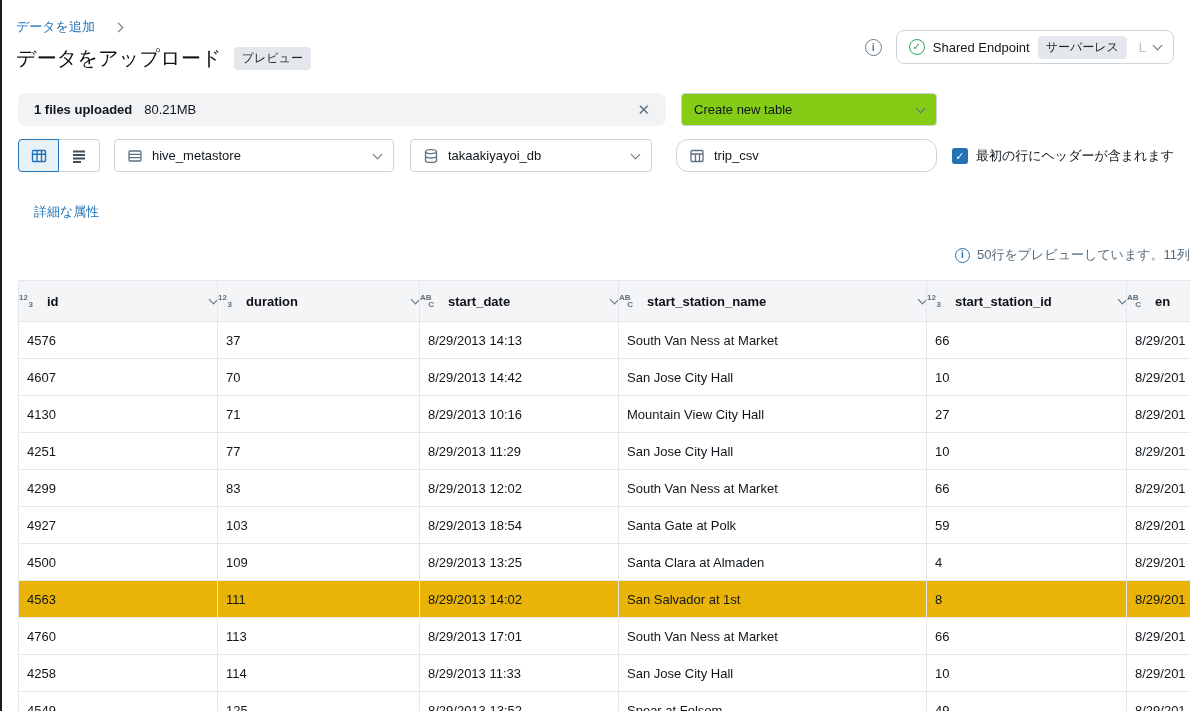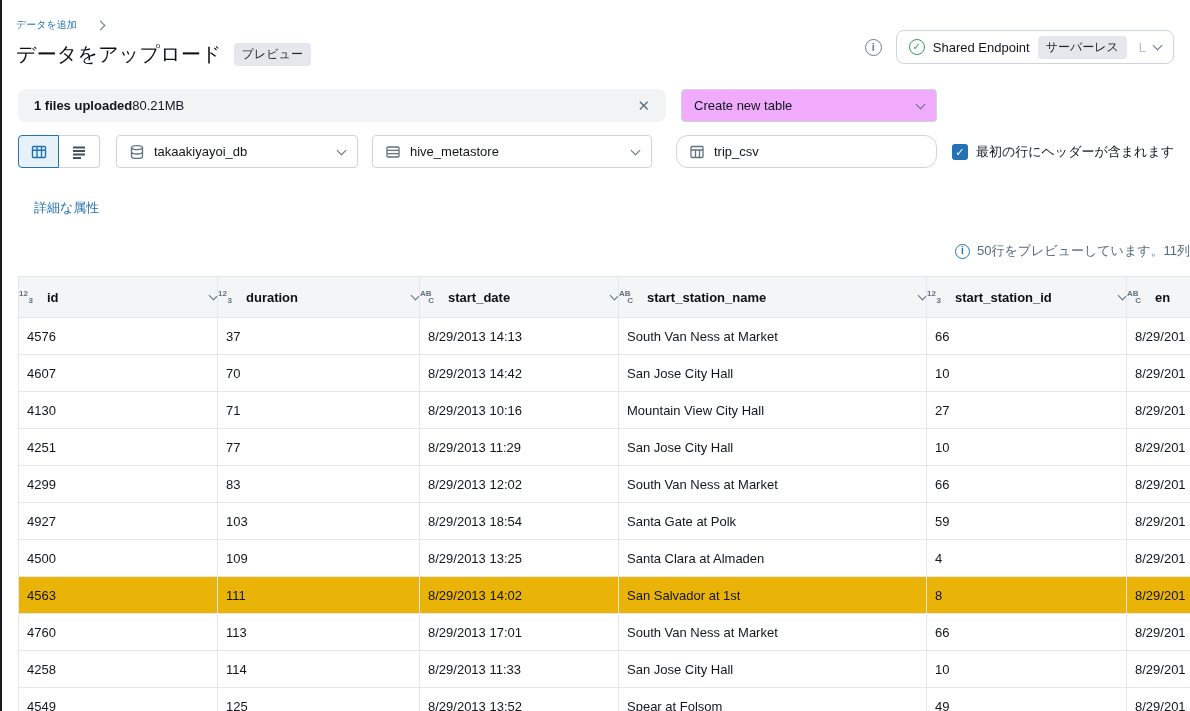--- a/index.html
+++ b/index.html
@@ -2,21 +2,21 @@
 <html><head>
 <meta charset="utf-8">
 <style>
   * { margin:0; padding:0; box-sizing:border-box; }
   html,body { width:1190px; height:711px; overflow:hidden; background:#fff;
     font-family:"Liberation Sans","DejaVu Sans",sans-serif; color:#11171c; }
   body { border-left:2px solid #181c20; position:relative; }
 
   
   .topbar { display:flex; justify-content:space-between; align-items:flex-start; padding:18px 16px 0 14px; }
-  .breadcrumb { font-size:10px; color:#2272b4; display:flex; align-items:center; gap:20px; }
+  .breadcrumb { font-size:13px; color:#2272b4; display:flex; align-items:center; gap:20px; }
   .breadcrumb a { color:#2272b4; text-decoration:none; cursor:pointer; }
   .title-row { margin-top:9px; display:flex; align-items:center; gap:12px; }
   h1 { font-size:20px; font-weight:400; color:#0e1116; letter-spacing:.2px; }
   .badge { background:#e4e7eb; color:#1f272d; font-size:12px; padding:3px 8px; border-radius:4px; font-weight:400; white-space:nowrap; }
   .top-right { display:flex; align-items:center; gap:14px; margin-top:12px; }
   .circle-i { width:17px; height:17px; border:1.5px solid #6b7c8a; border-radius:50%; color:#6b7c8a;
     font-size:11px; line-height:14px; text-align:center; font-weight:700; flex:0 0 17px; }
   .endpoint { display:flex; align-items:center; gap:8px; border:1px solid #cdd5dc; border-radius:8px;
     height:34px; padding:0 12px; font-size:13px; background:#fff; cursor:pointer; }
   .check-circle { width:16px; height:16px; border-radius:50%; border:1.5px solid #2e9e5b; color:#2e9e5b;
@@ -26,24 +26,24 @@
   
   .chev { display:inline-block; width:7px; height:7px; border-right:1.6px solid #5f7281;
     border-bottom:1.6px solid #5f7281; transform:rotate(45deg); margin-top:-3px; }
   .chev.right { transform:rotate(-45deg); margin-top:0; }
 
   
   .upload-row { display:flex; gap:15px; margin:21px 16px 0 16px; }
   .upload-bar { flex:0 0 648px; height:33px; background:#f1f3f5; border-radius:8px; display:flex;
     align-items:center; padding:0 16px; font-size:13px; }
   .upload-bar .count { font-weight:700; }
-  .upload-bar .size { }
+  .upload-bar .size { margin-left:12px; }
   .close-x { margin-left:auto; color:#5f7281; font-size:15px; cursor:pointer; line-height:1; }
   .create-select { width:256px; height:33px; border:1px solid #cdd4da; border-radius:4px; display:flex;
-    align-items:center; justify-content:space-between; padding:0 12px; font-size:13px; background:#f0abfc; cursor:pointer; }
+    align-items:center; justify-content:space-between; padding:0 12px; font-size:13px; background:#84cc16; cursor:pointer; }
 
   
   .controls-row { display:flex; align-items:center; margin:13px 16px 0 16px; }
   .seg { display:flex; }
   .seg-btn { width:41px; height:33px; border:1px solid #cdd4da; display:flex; align-items:center;
     justify-content:center; background:#fff; color:#40505c; cursor:pointer; }
   .seg-btn.first { border-radius:4px 0 0 4px; }
   .seg-btn.last { border-radius:0 4px 4px 0; border-left:none; }
   .seg-btn.active { background:#e7f1f8; border:1px solid #2272b4; color:#2272b4; }
   .picker { height:33px; border:1px solid #cdd4da; border-radius:4px; display:flex; align-items:center;
@@ -133,40 +133,40 @@
     </div>
     <div class="seg-btn last">
       <span>
         <svg width="16" height="16" viewBox="0 0 16 16" fill="none" stroke="currentColor" stroke-width="1.8">
           <path d="M2 3.5h12M2 7h12M2 10.5h12M2 14h8"></path>
         </svg>
       </span>
     </div>
   </div>
 
+  <div class="picker catalog">
+    <span class="picker-icon">
+      <svg width="16" height="16" viewBox="0 0 16 16" fill="none" stroke="currentColor" stroke-width="1.3">
+        <rect x="2" y="3" width="12" height="10" rx="1"></rect>
+        <path d="M2 6.3h12M2 9.6h12"></path>
+      </svg>
+    </span>
+    <span>hive_metastore</span>
+    <span class="chev"></span>
+  </div>
+
   <div class="picker schema">
     <span class="picker-icon">
       <svg width="16" height="16" viewBox="0 0 16 16" fill="none" stroke="currentColor" stroke-width="1.3">
         <ellipse cx="8" cy="3.6" rx="5.5" ry="2"></ellipse>
         <path d="M2.5 3.6v8.8c0 1.1 2.5 2 5.5 2s5.5-.9 5.5-2V3.6"></path>
         <path d="M2.5 8c0 1.1 2.5 2 5.5 2s5.5-.9 5.5-2"></path>
       </svg>
     </span>
     <span>takaakiyayoi_db</span>
-    <span class="chev"></span>
-  </div>
-
-  <div class="picker catalog">
-    <span class="picker-icon">
-      <svg width="16" height="16" viewBox="0 0 16 16" fill="none" stroke="currentColor" stroke-width="1.3">
-        <rect x="2" y="3" width="12" height="10" rx="1"></rect>
-        <path d="M2 6.3h12M2 9.6h12"></path>
-      </svg>
-    </span>
-    <span>hive_metastore</span>
     <span class="chev"></span>
   </div>
 
   <div class="table-input">
     <span class="picker-icon">
       <svg width="16" height="16" viewBox="0 0 16 16" fill="none" stroke="currentColor" stroke-width="1.3">
         <rect x="2" y="2.5" width="12" height="11" rx="1"></rect>
         <path d="M2 6h12M6.5 6v7.5M10.5 6v7.5"></path>
       </svg>
     </span>

